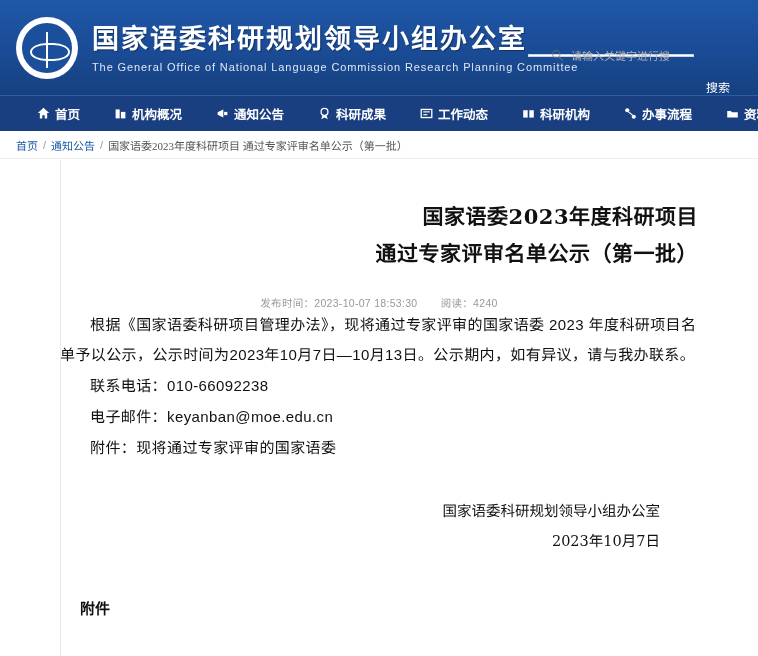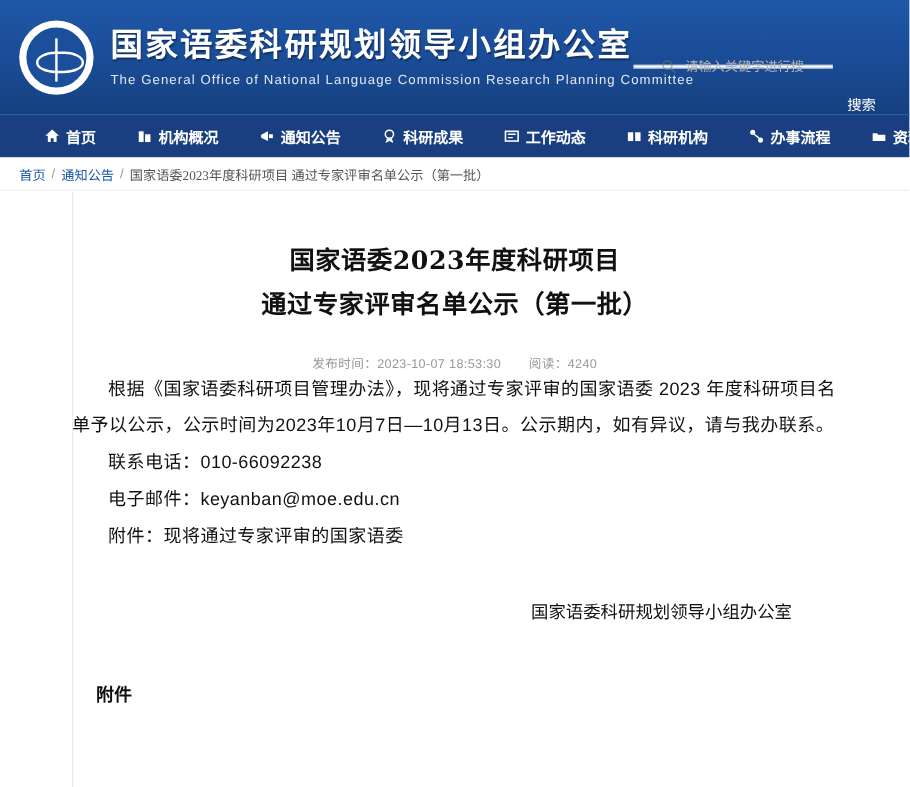--- a/index.html
+++ b/index.html
@@ -152,21 +152,21 @@
   }
   .crumb-link { color: #1a57a7; cursor: pointer; }
   .crumb-sep { margin: 0 5px; color: #999; }
   .crumb-current { color: #555; font-family: Liberation Serif, serif; }
 
   
   .article {
     padding: 40px 60px 0 60px;
   }
   .art-title {
-    text-align: center;
+    text-align: right;
     font-family: "DejaVu Serif", "Liberation Serif", serif;
     font-weight: bold;
     font-size: 21px;
     color: #111;
     line-height: 1.75;
     letter-spacing: .5px;
   }
   .art-meta {
     text-align: center;
     font-size: 10.5px;
@@ -321,18 +321,19 @@
 
     <div class="art-body">
       <p class="p-indent" style="margin:0;">根据《国家语委科研项目管理办法》，现将通过专家评审的国家语委 2023 年度科研项目名单予以公示，公示时间为2023年10月7日—10月13日。公示期内，如有异议，请与我办联系。</p>
       <p class="p-indent p-gap-lg" style="margin:0;">联系电话：010-66092238</p>
       <p class="p-indent p-gap" style="margin:0;">电子邮件：keyanban@moe.edu.cn</p>
       <p class="p-indent p-gap-lg" style="margin:0;">附件：现将通过专家评审的国家语委</p>
     </div>
 
     <div class="sign">
       <div>国家语委科研规划领导小组办公室</div>
+      <div>2023年10月7日</div>
     </div>
 
     <div class="attach-heading">附件</div>
   </div>
 
 </div>
 
 </body></html>

